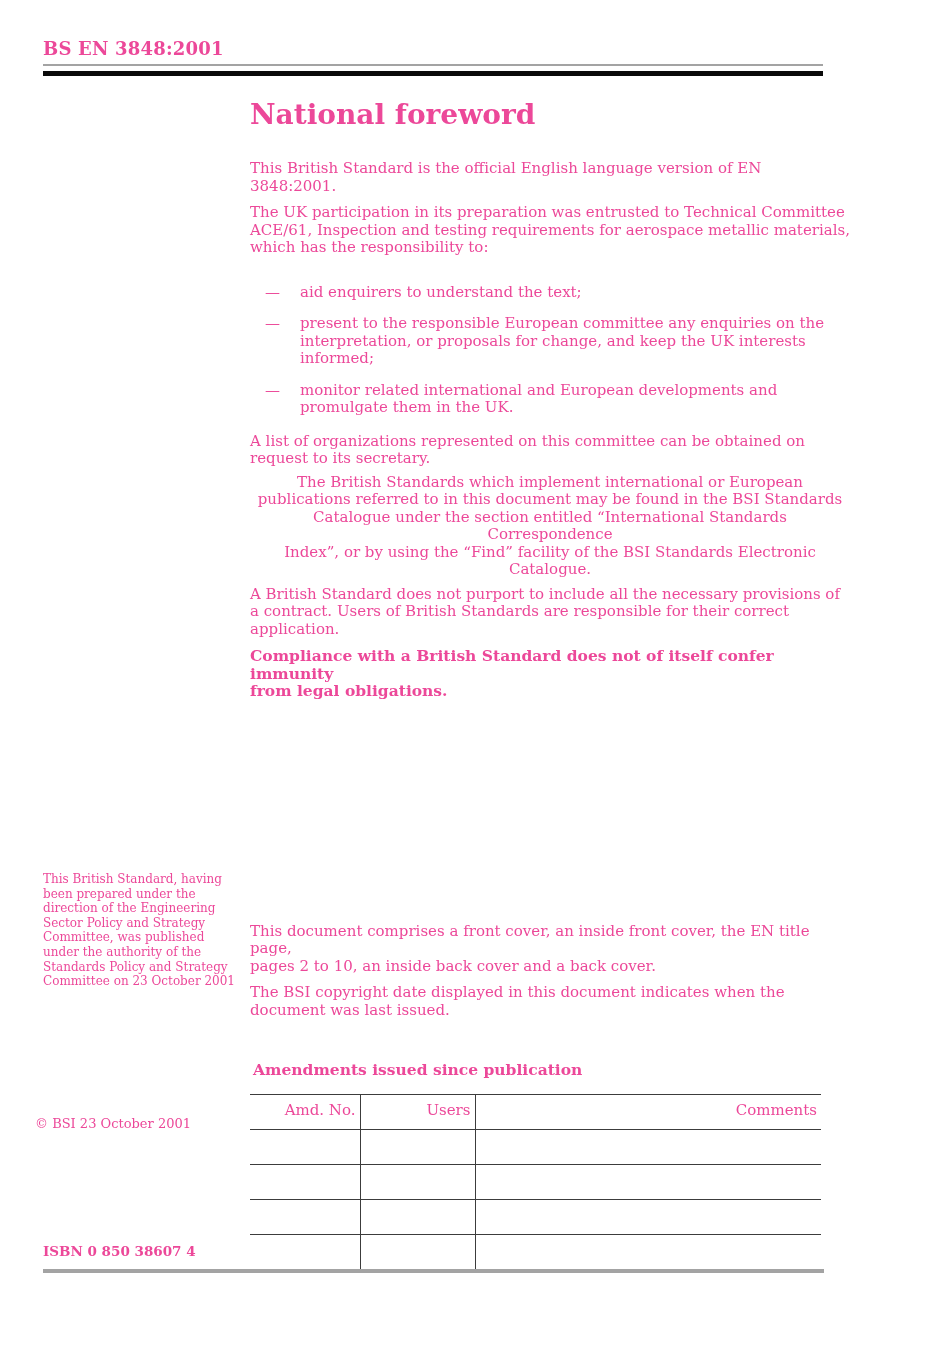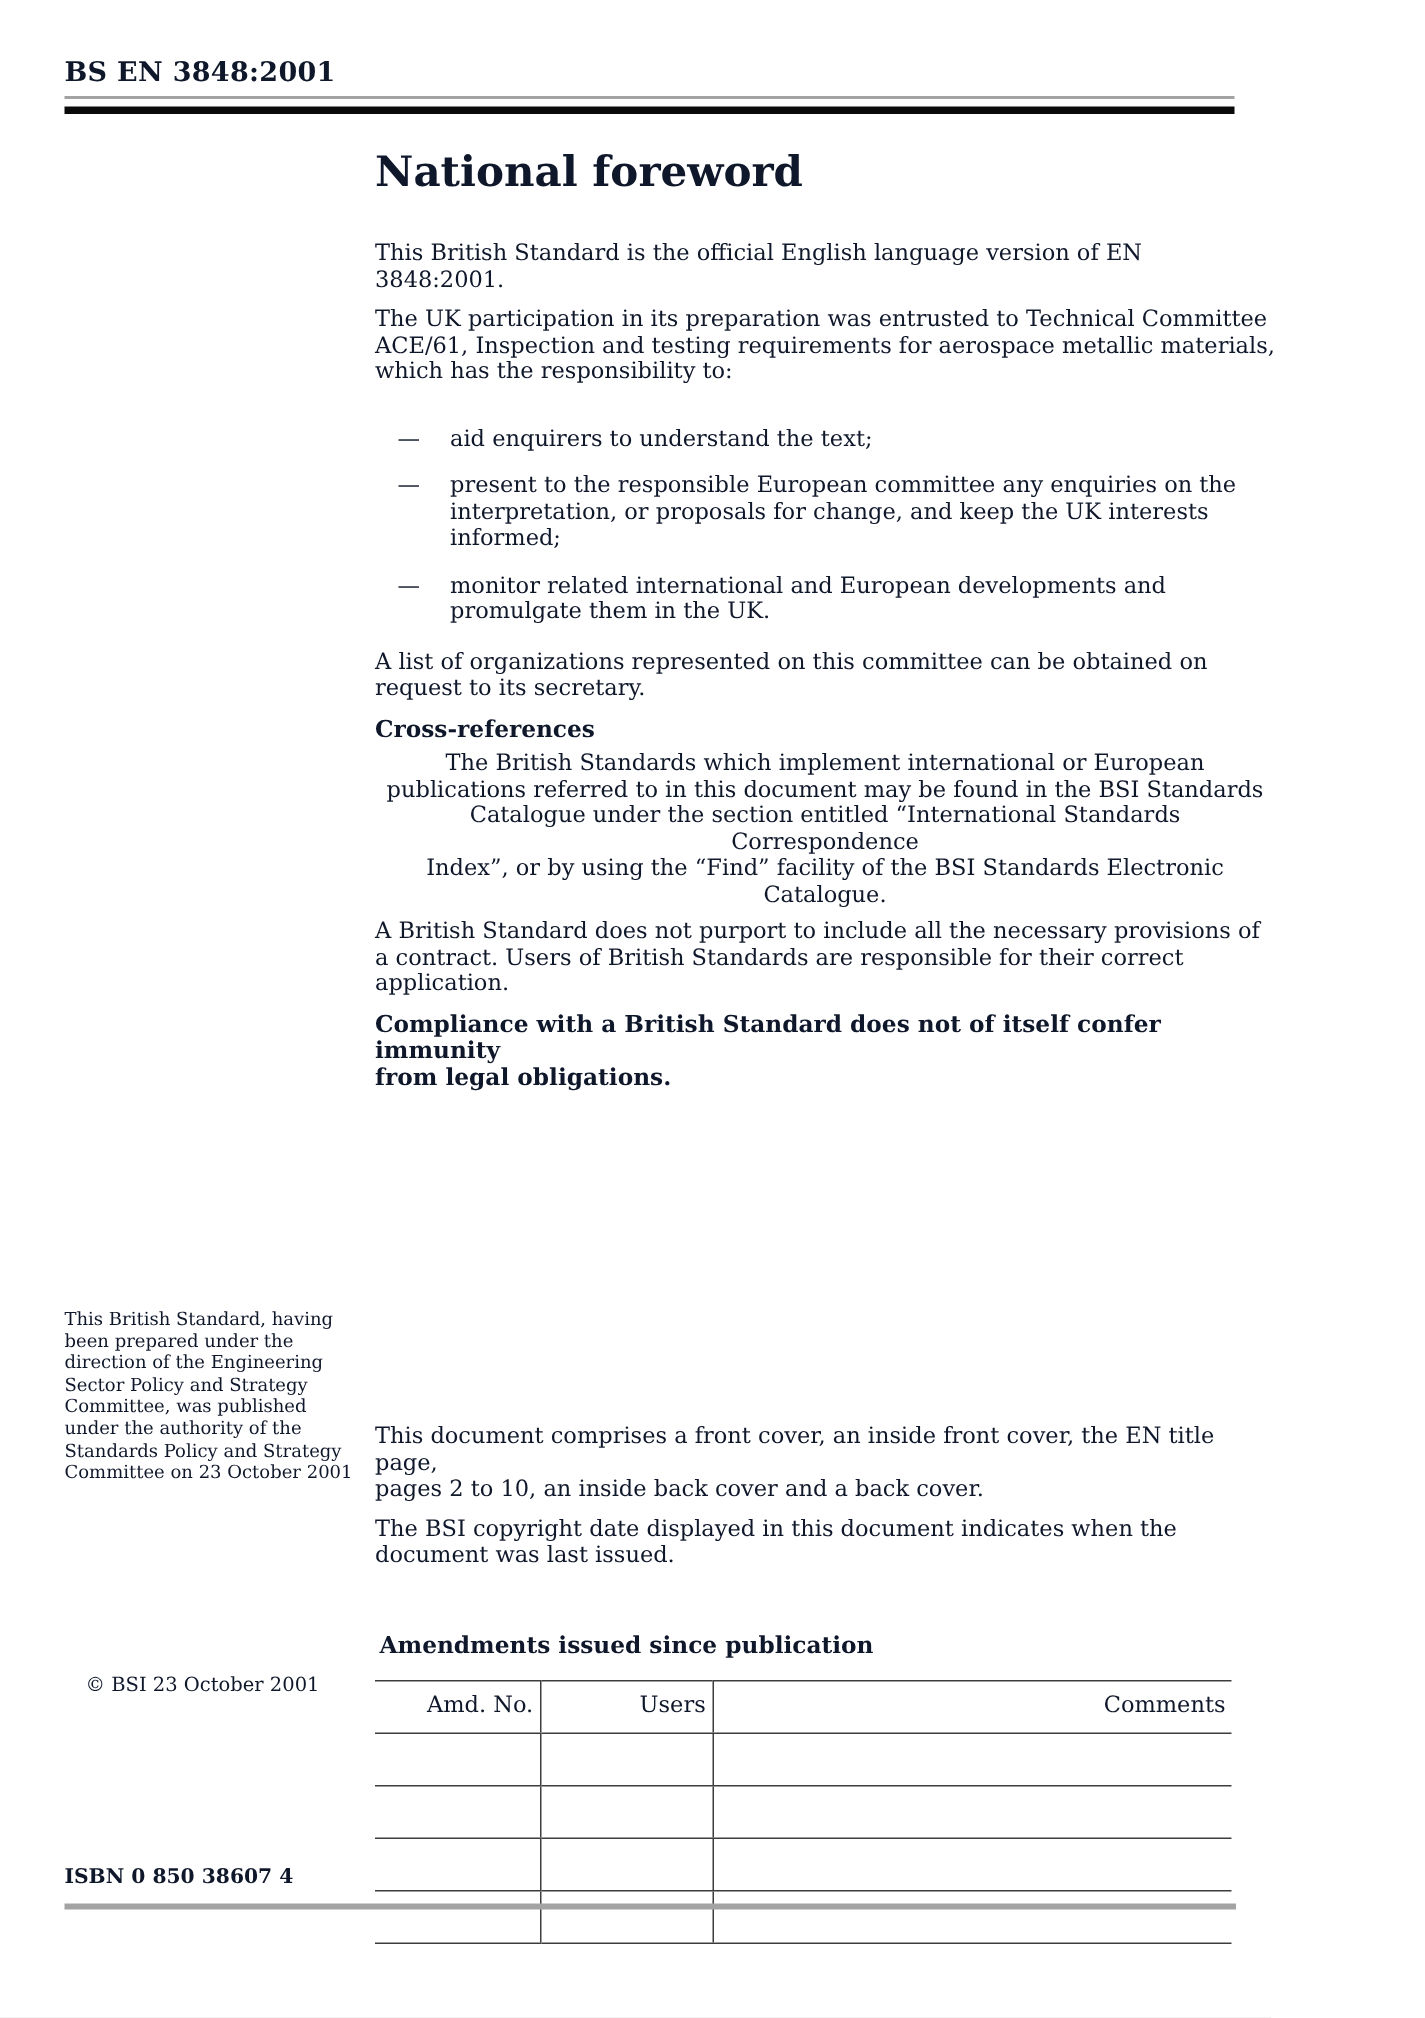--- a/index.html
+++ b/index.html
@@ -2,21 +2,21 @@
 <html><head>
 <meta charset="utf-8">
 <style>
   html, body { margin: 0; padding: 0; background: #e8e8e8; }
   .page {
     position: relative;
     width: 950px;
     height: 1345px;
     background: #ffffff;
     font-family: "DejaVu Serif", "Liberation Serif", serif;
-    color: #0f172a;
+    color: #ec4899;
     overflow: hidden;
   }
   .doc-ref {
     position: absolute; left: 43px; top: 38px;
     font-size: 18px; font-weight: bold; letter-spacing: 0.2px;
   }
   .rule-thin   { position: absolute; left: 43px; top: 64px;  width: 780px; height: 2px; background: #a3a3a3; }
   .rule-thick  { position: absolute; left: 43px; top: 71px;  width: 780px; height: 5px; background: #0a0a0a; }
   .rule-bottom { position: absolute; left: 43px; top: 1269px; width: 781px; height: 4px; background: #a3a3a3; }
 
@@ -67,21 +67,21 @@
     vertical-align: top;
     font-size: 15px;
   }
   table.amendments th + th, table.amendments td + td { border-left: 1px solid #3c3c3c; }
   col.c1 { width: 110px; } col.c2 { width: 115px; }
 
   .sidebar-note {
     position: absolute; left: 43px; top: 872px; width: 200px;
     font-size: 12px; line-height: 14.6px; white-space: pre-line;
   }
-  .copyright { position: absolute; left: 57px; top: 1116px; font-size: 13px; }
+  .copyright { position: absolute; left: 35px; top: 1116px; font-size: 13px; }
   .isbn      { position: absolute; left: 43px; top: 1243px; font-size: 13.5px; font-weight: bold; }
 </style>
 </head>
 <body>
 
 <div class="page">
 
   <div class="doc-ref">BS EN 3848:2001</div>
   <div class="rule-thin"></div>
   <div class="rule-thick"></div>
@@ -108,21 +108,20 @@
       <div class="bullet">
         <span class="dash">—</span>
         <span class="bullet-text">monitor related international and European developments and
 promulgate them in the UK.</span>
       </div>
     </div>
 
     <p class="p-after-list">A list of organizations represented on this committee can be obtained on
 request to its secretary.</p>
 
-    <h2 class="sub-heading crossref-heading">Cross-references</h2>
     <p class="p-gap-sm">The British Standards which implement international or European
 publications referred to in this document may be found in the BSI Standards
 Catalogue under the section entitled “International Standards Correspondence
 Index”, or by using the “Find” facility of the BSI Standards Electronic
 Catalogue.</p>
     <p class="p-gap-md">A British Standard does not purport to include all the necessary provisions of
 a contract. Users of British Standards are responsible for their correct
 application.</p>
     <p class="bold-para">Compliance with a British Standard does not of itself confer immunity
 from legal obligations.</p>

